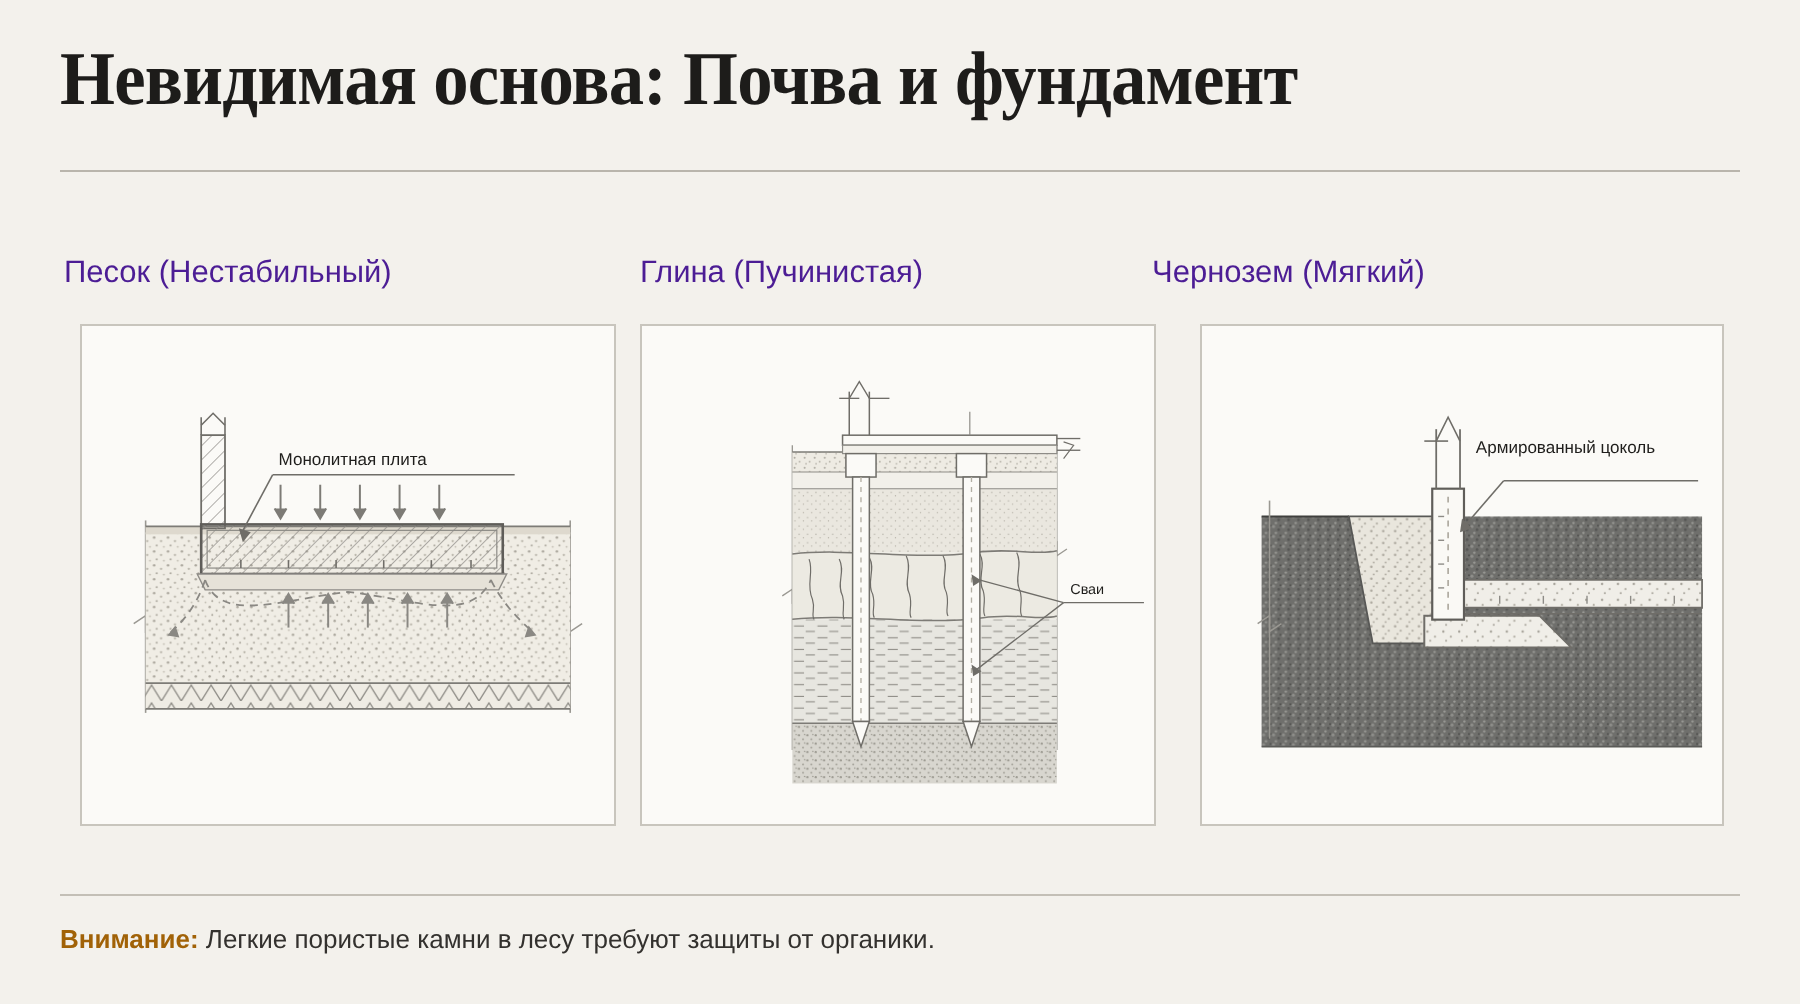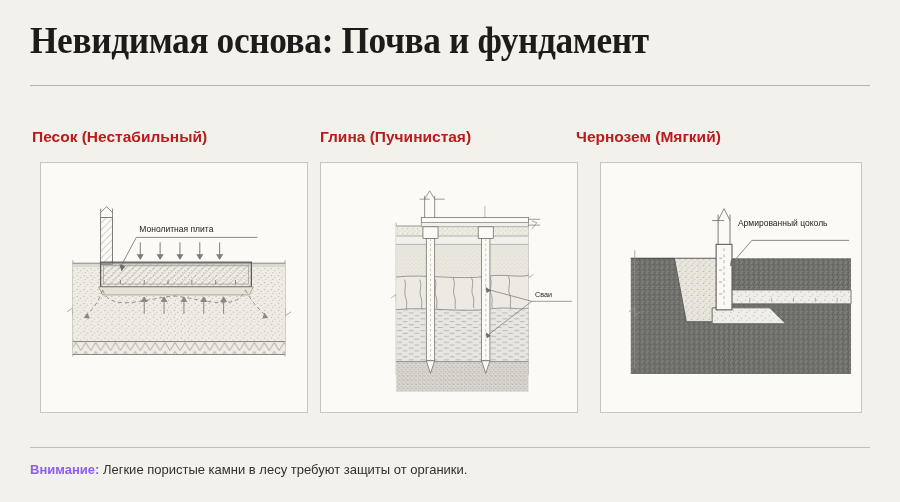--- a/index.html
+++ b/index.html
@@ -26,21 +26,21 @@
     white-space:nowrap;
   }
   .title-rule {
     position:absolute; left:30px; top:85px; width:840px; height:1px;
     background:#b9b5ac;
   }
 
   
   .col-head {
     position:absolute; top:128px;
-    font-size:15.5px; font-weight:bold; color:#b91c1c;
+    font-size:15.5px; font-weight:normal; color:#4c1d95;
     white-space:nowrap;
   }
   .col-head.c1 { left:32px; }
   .col-head.c2 { left:320px;text-align:right; }
   .col-head.c3 { left:576px; }
 
   
   .panel {
     position:absolute; top:162px; height:251px;
     background:#fbfaf7;
@@ -61,21 +61,21 @@
 
   
   .footer-rule {
     position:absolute; left:30px; top:447px; width:840px; height:1px;
     background:#c3bfb6;
   }
   .footer {
     position:absolute; left:30px; top:462px;
     font-size:13px; color:#33312e; white-space:nowrap;
   }
-  .footer .lead { color:#8b5cf6; font-weight:bold; }
+  .footer .lead { color:#a16207; font-weight:bold; }
 </style>
 </head>
 <body>
 
 <div class="slide">
 
   <div class="title">Невидимая основа: Почва и фундамент</div>
   <div class="title-rule"></div>
 
   <div class="col-head c1">Песок (Нестабильный)</div>

